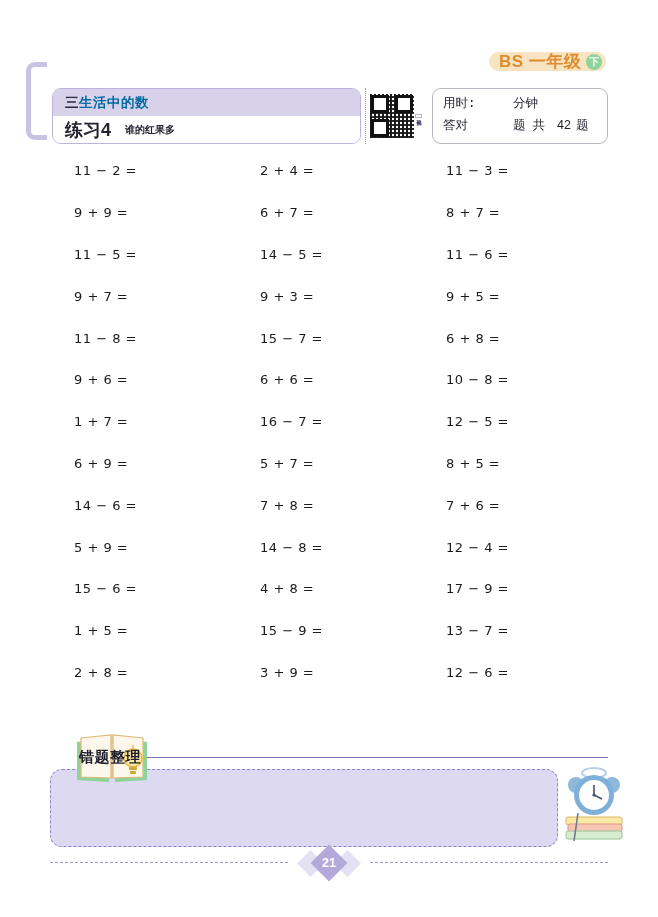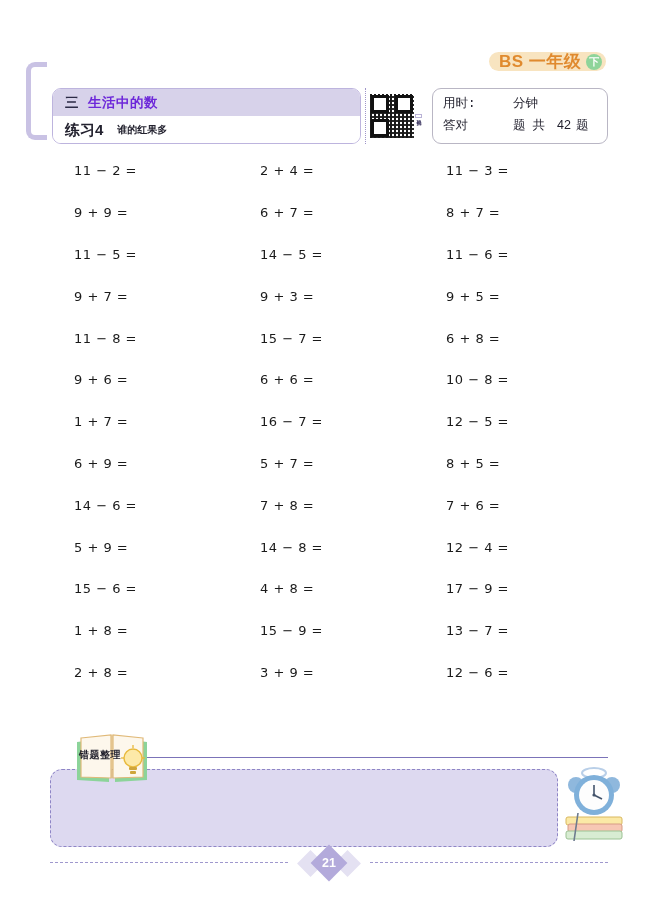--- a/index.html
+++ b/index.html
@@ -58,34 +58,33 @@
   }
   .title-card-top .chapter-num {
     font-size: 13.5px;
     font-weight: bold;
     color: #2b2a45;
     letter-spacing: 0.5px;
   }
   .title-card-top .chapter-name {
     font-size: 13.5px;
     font-weight: bold;
-    color: #6d28d9;
-    margin-left: 9px;
+    color: #0369a1;
     letter-spacing: 0.5px;
   }
   .title-card-bottom {
     height: 28px;
     background: #ffffff;
     display: flex;
     align-items: center;
     padding-left: 12px;
     box-sizing: border-box;
   }
   .title-card-bottom .ex-label {
-    font-size: 15px;
+    font-size: 18px;
     color: #23222f;
     font-weight: 600;
   }
   .title-card-bottom .ex-name {
     font-size: 10px;
     color: #23222f;
     font-weight: 600;
     margin-left: 14px;
   }
 
@@ -250,21 +249,21 @@
     top: 730px;
     width: 78px;
     height: 60px;
     z-index: 4;
   }
 
   .review-label {
     position: absolute;
     left: 79px;
     top: 748px;
-    font-size: 10px;
+    font-size: 15px;
     color: #1f1e2b;
     font-weight: 600;
     z-index: 6;
     letter-spacing: 0.5px;
   }
 
   .answer-box {
     position: absolute;
     left: 50px;
     top: 769px;
@@ -428,21 +427,21 @@
     <div class="prob-cell"><span class="eq-text">5 + 9 =</span></div>
     <div class="prob-cell"><span class="eq-text">14 − 8 =</span></div>
     <div class="prob-cell"><span class="eq-text">12 − 4 =</span></div>
   </div>
   <div class="prob-row">
     <div class="prob-cell"><span class="eq-text">15 − 6 =</span></div>
     <div class="prob-cell"><span class="eq-text">4 + 8 =</span></div>
     <div class="prob-cell"><span class="eq-text">17 − 9 =</span></div>
   </div>
   <div class="prob-row">
-    <div class="prob-cell"><span class="eq-text">1 + 8 =</span></div>
+    <div class="prob-cell"><span class="eq-text">1 + 5 =</span></div>
     <div class="prob-cell"><span class="eq-text">15 − 9 =</span></div>
     <div class="prob-cell"><span class="eq-text">13 − 7 =</span></div>
   </div>
   <div class="prob-row">
     <div class="prob-cell"><span class="eq-text">2 + 8 =</span></div>
     <div class="prob-cell"><span class="eq-text">3 + 9 =</span></div>
     <div class="prob-cell"><span class="eq-text">12 − 6 =</span></div>
   </div>
 </div>
 

